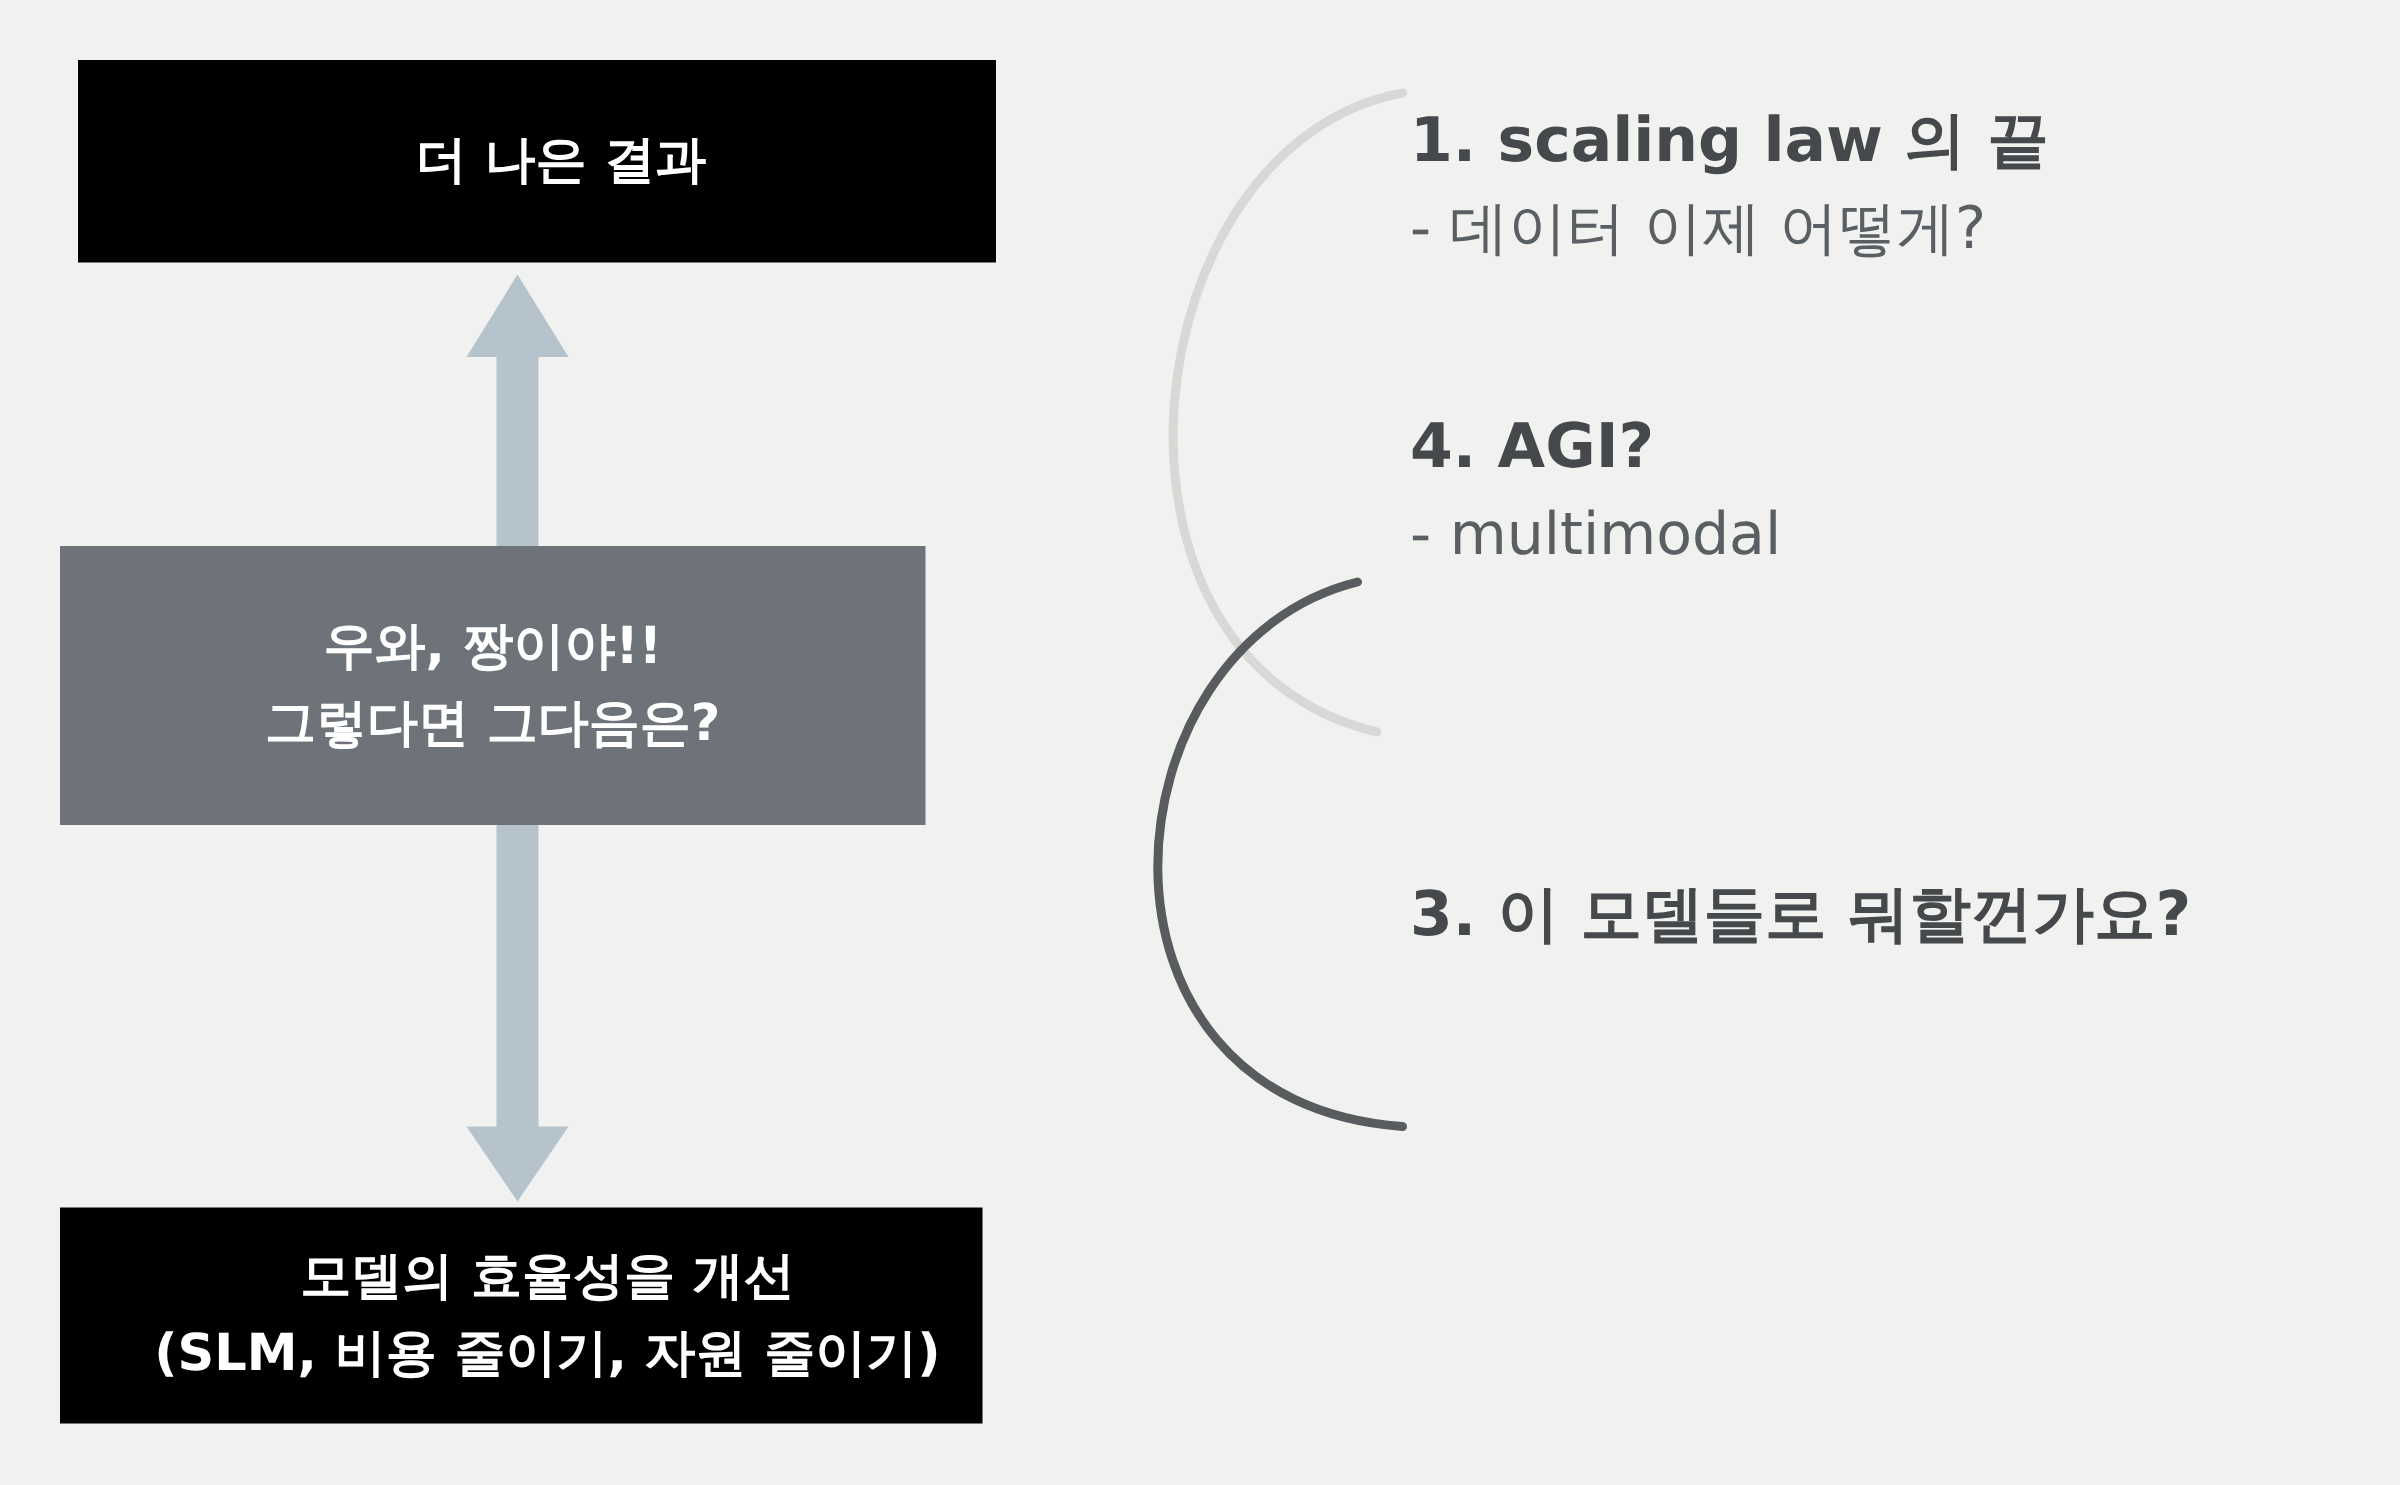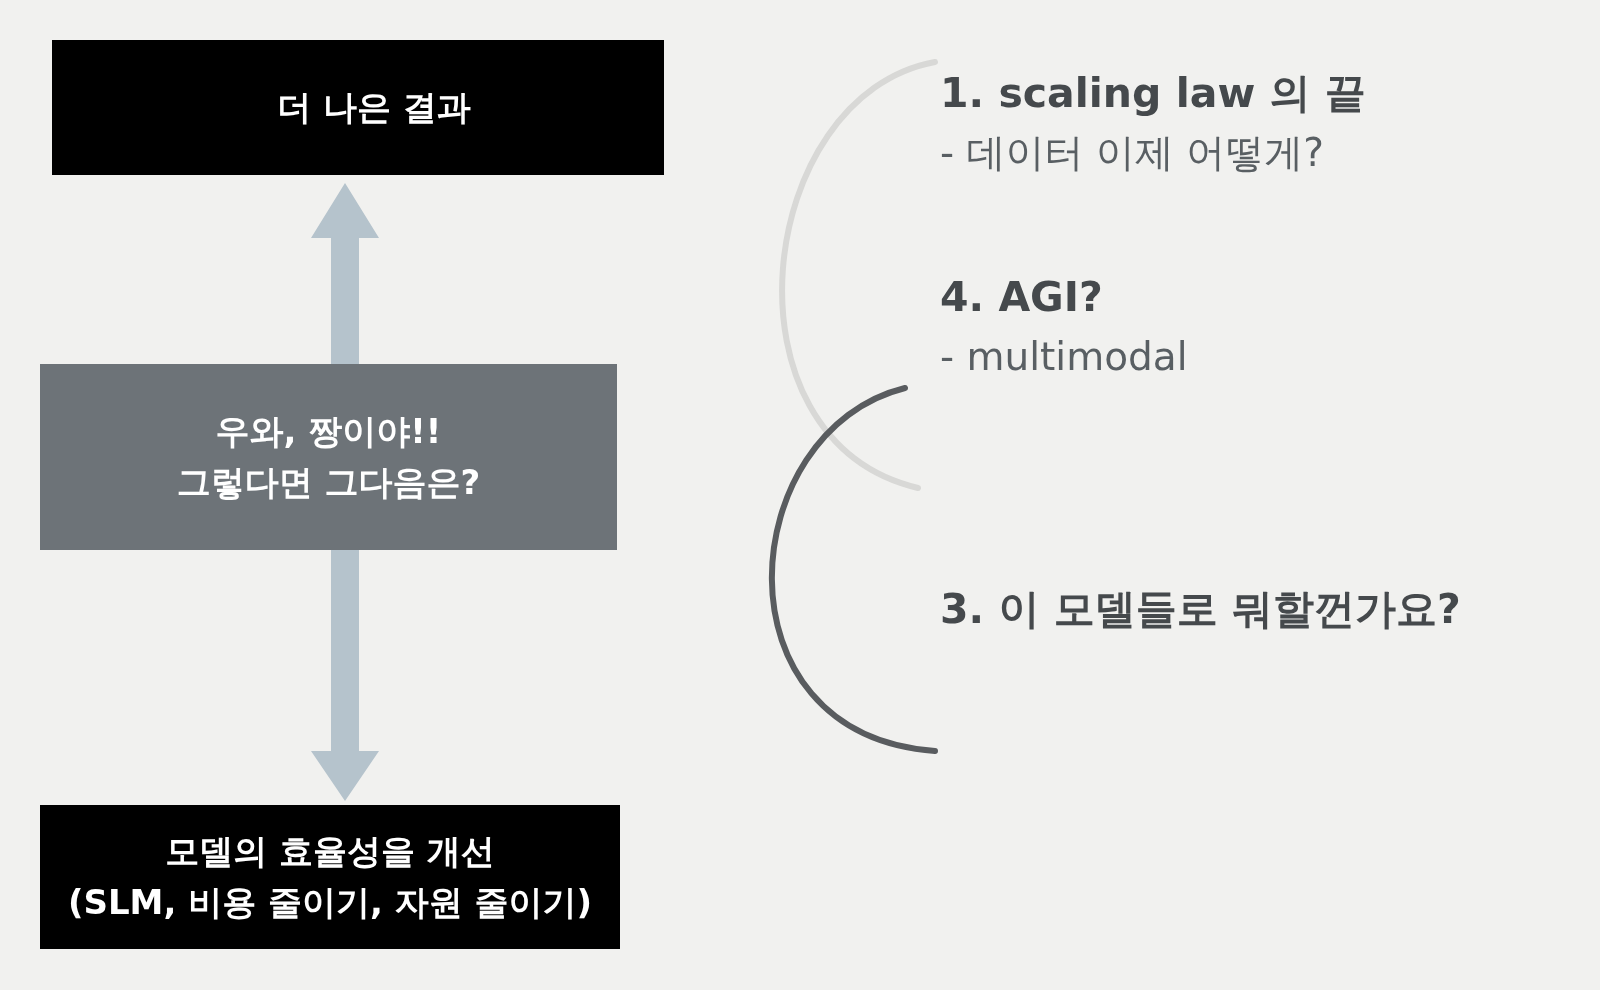--- a/index.html
+++ b/index.html
@@ -44,20 +44,21 @@
   }
   .box-mid {
     left: 40px; top: 364px;
     width: 577px; height: 186px;
     background: #6d7378;
   }
   .box-bottom {
     left: 40px; top: 805px;
     width: 580px; height: 144px;
     background: #000000;
+    padding-left: 35px;
   }
   .list-item {
     position: absolute;
     left: 940px;
     z-index: 2;
   }
   .li-title {
     font-size: 41px;
     font-weight: bold;
     color: #45494c;

